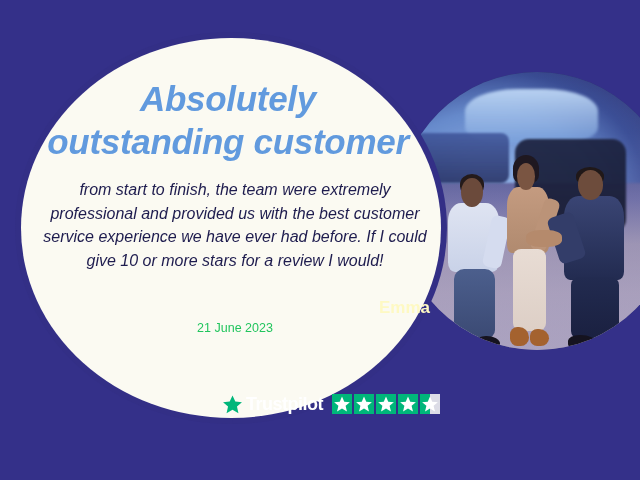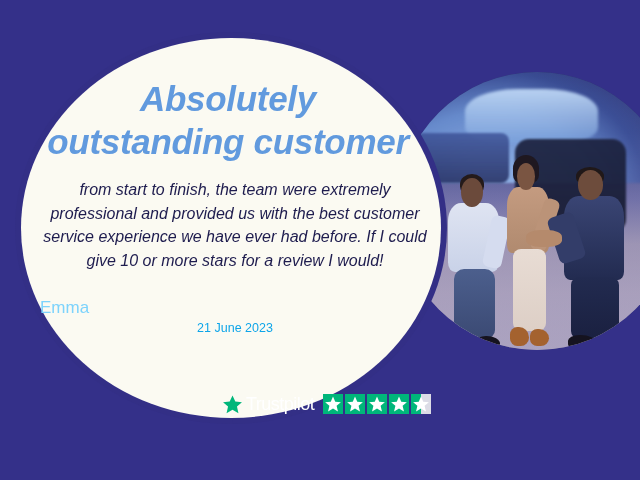--- a/index.html
+++ b/index.html
@@ -173,54 +173,54 @@
     font-size: 16px;
     line-height: 1.48;
     color: #1e1c4e;
   }
 
   .author {
     position: absolute;
     left: 40px;
     top: 298px;
     width: 390px;
-    text-align: left;
-    font-weight: normal;
+    text-align: right;
+    font-weight: bold;
     font-size: 17px;
-    color: #7dd3fc;
+    color: #fef9c3;
   }
   .author-date {
     position: absolute;
     left: 40px;
     top: 321px;
     width: 390px;
     text-align: center;
     font-size: 12.5px;
-    color: #0ea5e9;
+    color: #22c55e;
   }
 
   
   .trustpilot {
     position: absolute;
     left: 222px;
     top: 392px;
     display: flex;
     align-items: center;
     height: 24px;
   }
   .tp-logo {
     display: flex;
     align-items: center;
     gap: 3px;
     margin-right: 9px;
   }
   .tp-word {
     color: #ffffff;
     font-size: 18px;
-    font-weight: normal;
+    font-weight: bold;
     letter-spacing: -0.5px;
   }
   .tp-stars { display: flex; gap: 2px; }
   .tp-star {
     width: 20px;
     height: 20px;
     background: #00b67a;
     position: relative;
     overflow: hidden;
   }

